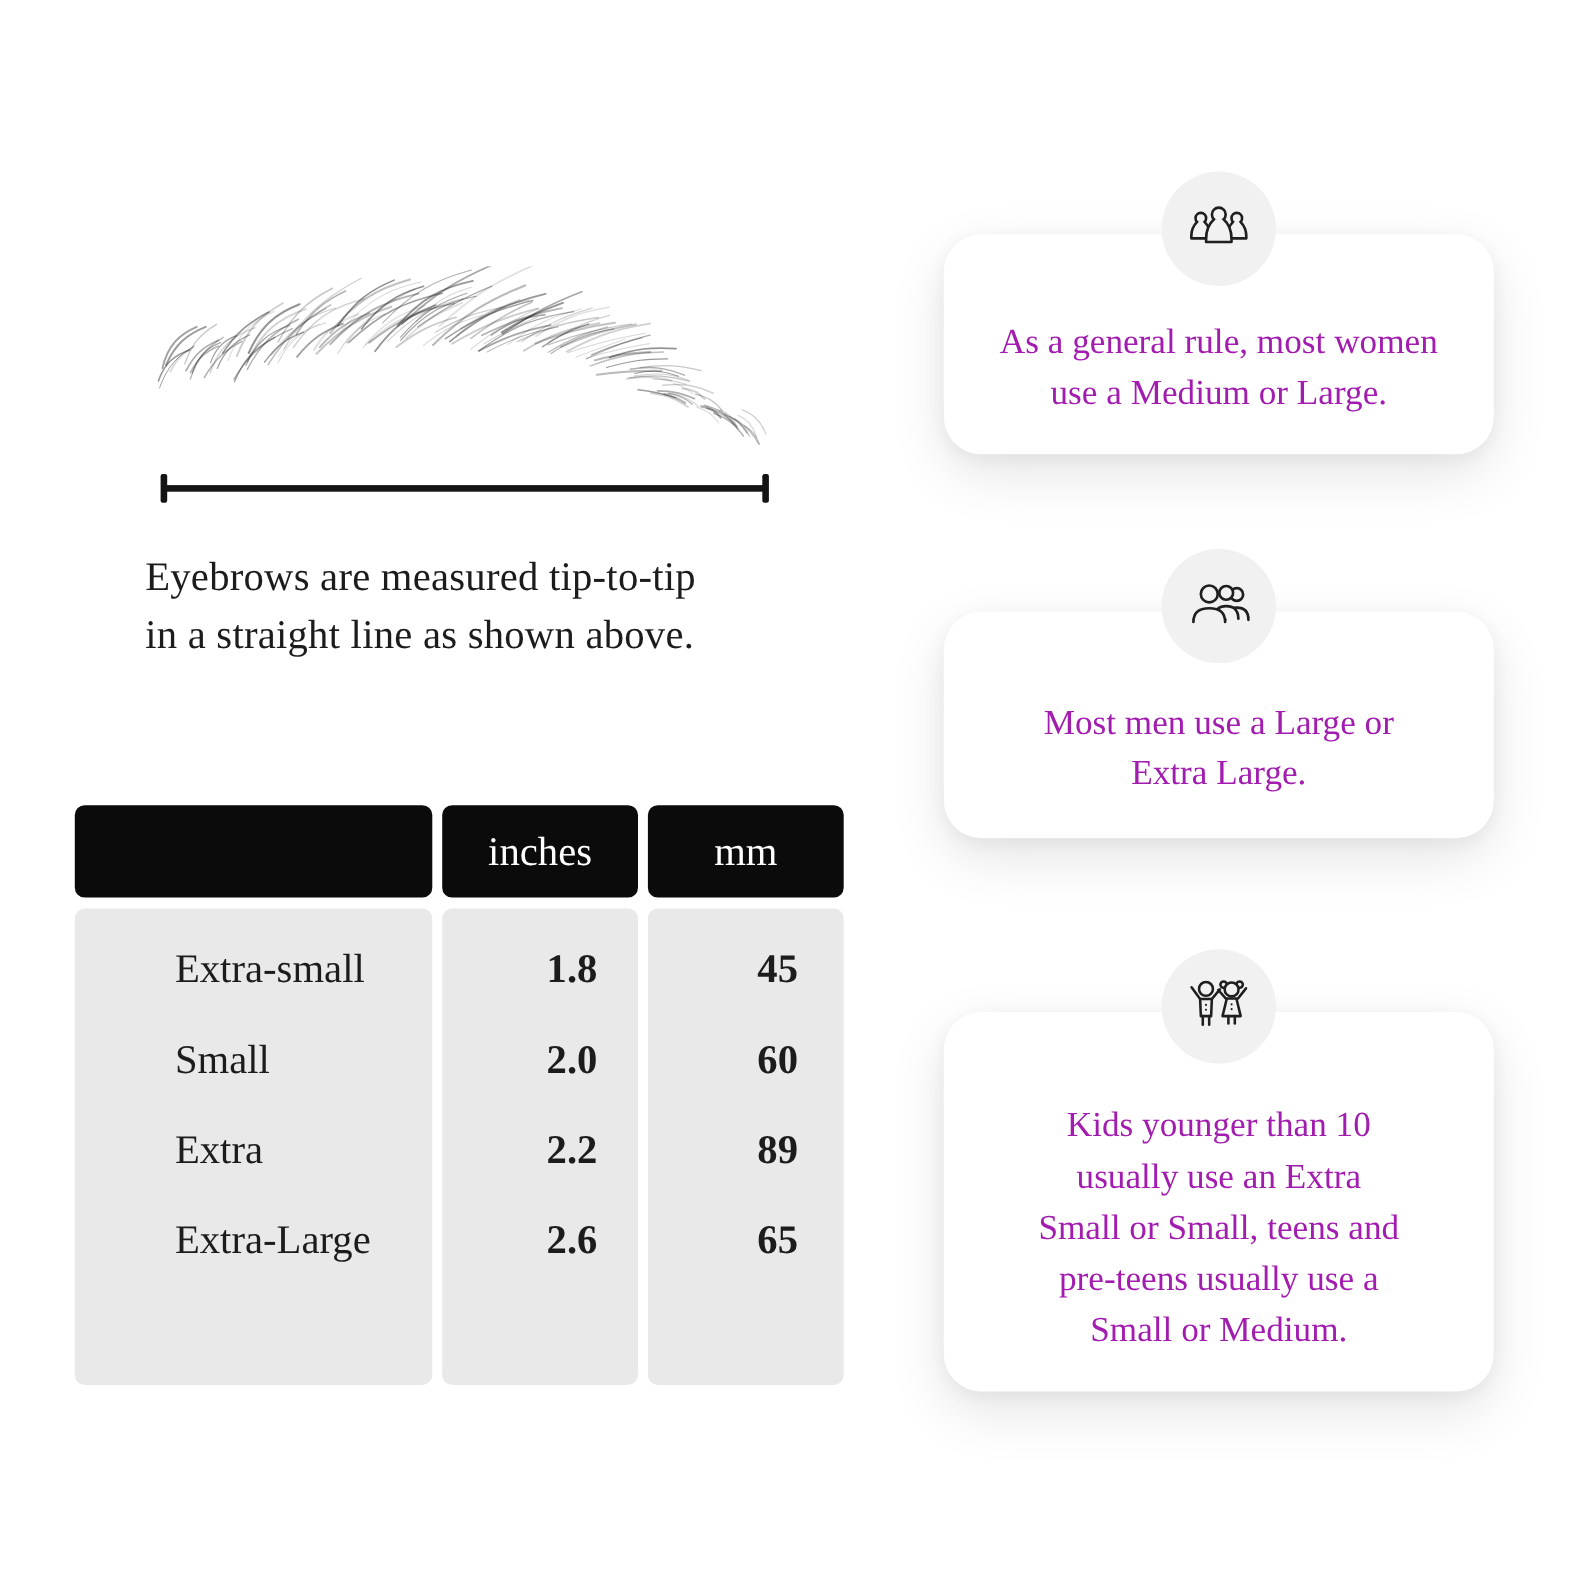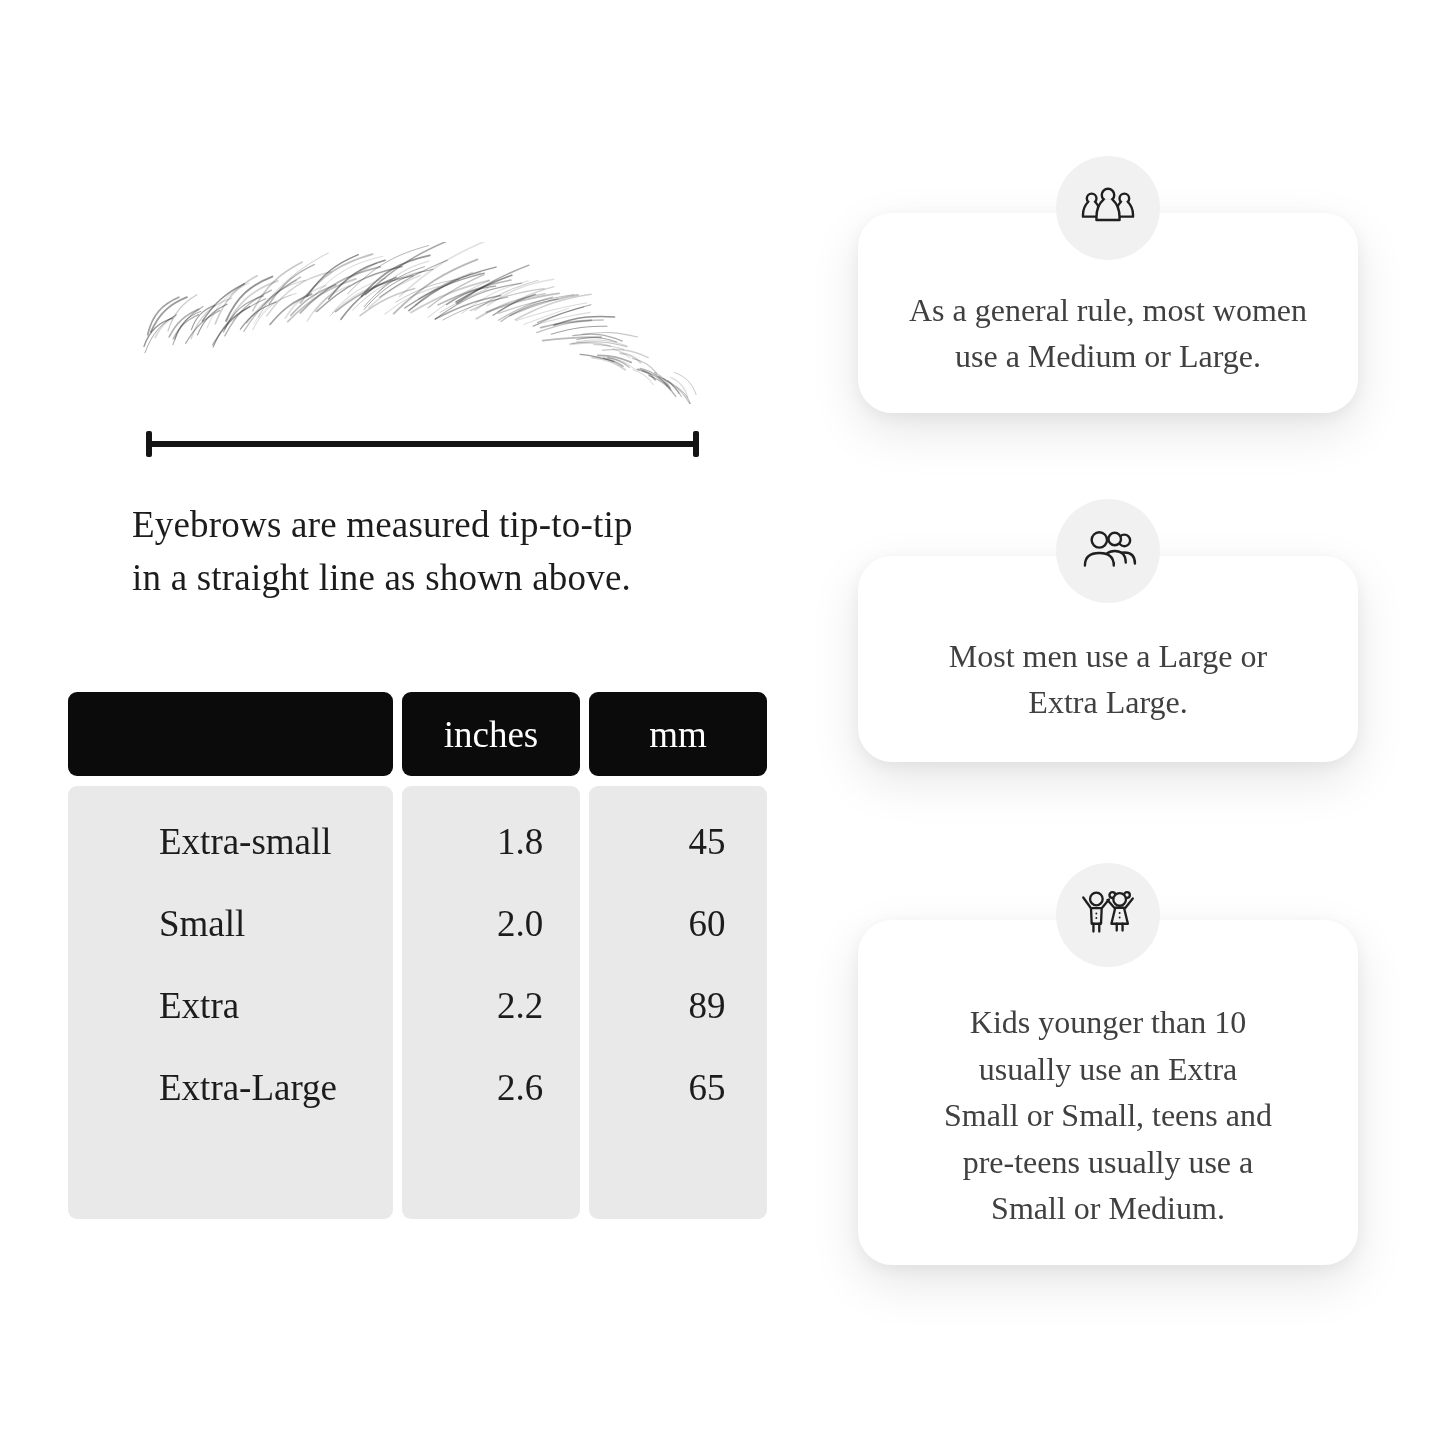--- a/index.html
+++ b/index.html
@@ -12,44 +12,44 @@
   .brow-figure{position:absolute;left:112px;top:242px;width:595px;height:162px;}
   .measure{position:absolute;left:146px;top:431px;width:553px;height:26px;}
   .measure .cap{position:absolute;top:0;width:6px;height:26px;background:#141414;border-radius:2px;}
   .measure .cap.left{left:0;}
   .measure .cap.right{right:0;}
   .measure .bar{position:absolute;left:2px;right:2px;top:10px;height:6px;background:#141414;}
   .caption{position:absolute;left:132px;top:498px;font-size:37px;line-height:53px;letter-spacing:.2px;}
   .caption span{display:block;}
 
   
-  .size-table{position:absolute;left:68px;top:692px;width:806px;}
+  .size-table{position:absolute;left:68px;top:732px;width:806px;}
   .thead{display:grid;grid-template-columns:325px 178px 178px;column-gap:9px;}
   .th{height:84px;background:#0b0b0b;border-radius:9px;color:#ffffff;
       display:flex;align-items:center;justify-content:center;font-size:37px;}
   .tbody{position:relative;margin-top:10px;height:433px;}
   .colbg{position:absolute;top:0;height:433px;background:#e9e9e9;border-radius:9px;}
   .colbg.b1{left:0;width:325px;}
   .colbg.b2{left:334px;width:178px;}
   .colbg.b3{left:521px;width:178px;}
   .rows{position:relative;padding-top:14px;}
   .tr{display:grid;grid-template-columns:325px 178px 178px;column-gap:9px;height:82px;
       align-items:center;font-size:37px;margin-left:29px;}
   .td.size{padding-left:62px;}
-  .td.num{text-align:center;}
+  .td.num{text-align:center;font-weight:bold;}
 
   
   .card{position:absolute;left:858px;width:500px;background:#ffffff;border-radius:34px;
         box-shadow:0 18px 50px rgba(0,0,0,0.10),0 4px 16px rgba(0,0,0,0.05);
         display:flex;align-items:center;justify-content:center;text-align:center;
         box-sizing:border-box;}
   .card1{top:213px;height:200px;padding-top:40px;}
   .card2{top:556px;height:206px;padding-top:40px;}
   .card3{top:920px;height:345px;padding-top:46px;}
-  .card-text{margin:0;font-size:32px;line-height:46.5px;color:#404040;}
+  .card-text{margin:0;font-size:32px;line-height:46.5px;color:#a21caf;}
   .card-text span{display:block;}
   .icon-circle{position:absolute;top:-57px;left:50%;transform:translateX(-50%);
                width:104px;height:104px;border-radius:50%;background:#f1f1f1;
                display:flex;align-items:center;justify-content:center;}
 </style>
 </head>
 <body>
 
 <div class="page">
 

